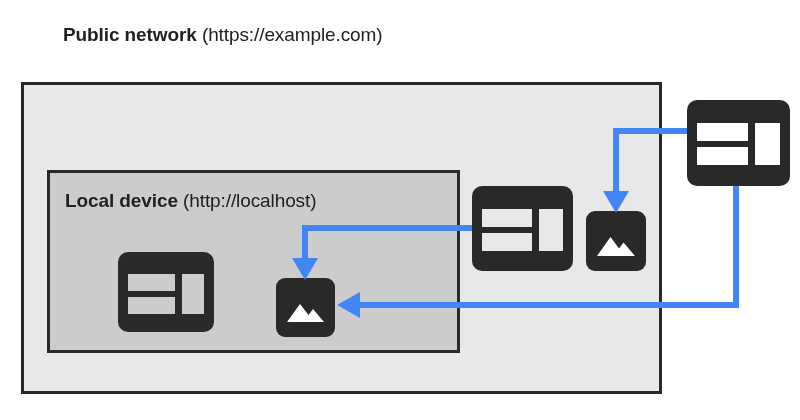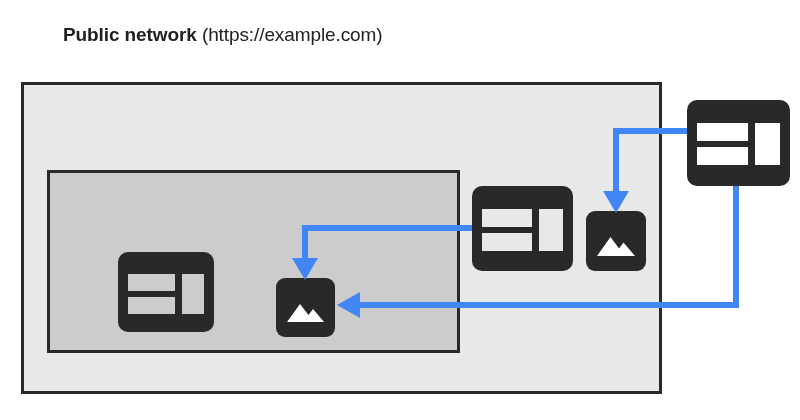--- a/index.html
+++ b/index.html
@@ -89,20 +89,24 @@
   <div class="label" id="public-label">
     <span class="name">Public network</span>
     <span class="url">(https://example.com)</span>
   </div>
 
   <div class="zone" id="private-zone"></div>
 
 
   <div class="zone" id="local-zone"></div>
 
+  <div class="label" id="local-label">
+    <span class="name">Local device</span>
+    <span class="url">(http://localhost)</span>
+  </div>
 
   <div class="icon" id="local-browser-icon">
     <svg viewBox="0 0 96 80" xmlns="http://www.w3.org/2000/svg" aria-hidden="true">
       <path fill="#292929" fill-rule="evenodd" d="M10 0h76a10 10 0 0 1 10 10v60a10 10 0 0 1-10 10H10A10 10 0 0 1 0 70V10A10 10 0 0 1 10 0Z
                M10 22h47v17H10V22Z
                M10 45h47v17H10V45Z
                M64 22h22v40H64V22Z"></path>
     </svg>
   </div>
 

